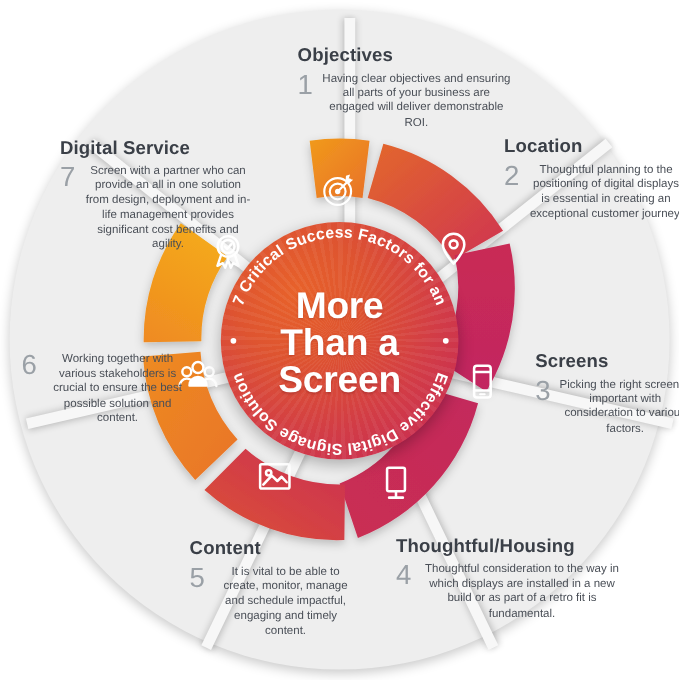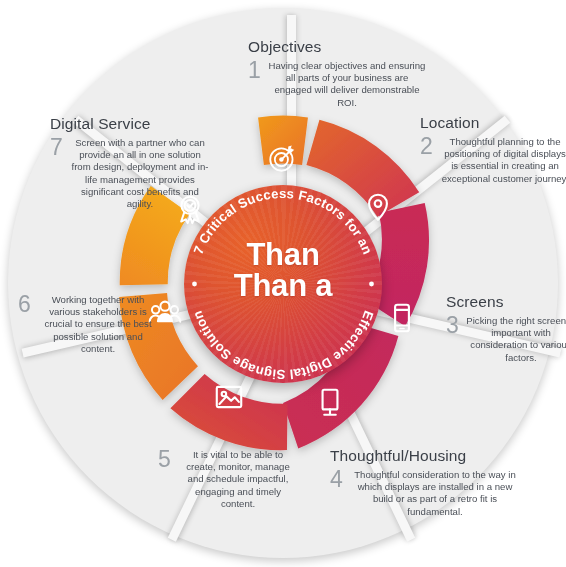--- a/index.html
+++ b/index.html
@@ -142,21 +142,21 @@
     flex: 0 0 20px;
   }
   .factor .fbody {
     color: #4a4f57;
     font-size: 9.6px;
     line-height: 12.2px;
     flex: 1 1 auto;
   }
 
   
-  .align-left  .ftitle { text-align: left; }
+  .align-left  .ftitle { text-align: left; font-weight: bold; }
   .align-left  .frow   { flex-direction: row; }
   .align-left  .fbody  { text-align: center; }
 
   
   #f1 { left: 248px; top: 38px;  width: 178px; }
   #f2 { left: 420px; top: 114px; width: 150px; }
   #f3 { left: 446px; top: 293px; width: 130px; }
   #f4 { left: 330px; top: 447px; width: 190px; }
   #f5 { left: 158px; top: 449px; width: 140px; }
   #f6 { left: 18px;  top: 294px; width: 140px; }
@@ -289,22 +289,23 @@
       <circle cx="16" cy="12.6" r="5.1"></circle>
       <path d="M13.5 12.6 L15.3 14.5 L18.7 10.8"></path>
       <path d="M10.6 19.2 L7.7 27.8 L12 25.7 L13.8 29.3 L16.3 22.4"></path>
       <path d="M21.4 19.2 L24.3 27.8 L20 25.7 L18.2 29.3 L15.7 22.4"></path>
     </svg>
   </div>
 
   <div id="center-circle">
     <div id="center-rays"></div>
     <div id="center-title">
-      <div>Than</div>
+      <div>More</div>
       <div>Than a</div>
+      <div>Screen</div>
     </div>
   </div>
 
   <svg id="curved-svg" viewBox="0 0 210 210">
     <defs>
       <path id="arcTop" d="M 19 105 A 86 86 0 0 1 191 105" fill="none"></path>
       <path id="arcBottom" d="M 191 105 A 86 86 0 0 1 19 105" fill="none"></path>
     </defs>
     <text class="curved-text">
       <textPath href="#arcTop" startOffset="50%" text-anchor="middle" id="arc-top-path">7 Critical Success Factors for an</textPath>
@@ -342,20 +343,21 @@
 
   <div class="factor align-left" id="f4">
     <div class="ftitle">Thoughtful/Housing</div>
     <div class="frow">
       <div class="fnum">4</div>
       <div class="fbody">Thoughtful consideration to the way in which displays are installed in a new build or as part of a retro fit is fundamental.</div>
     </div>
   </div>
 
   <div class="factor align-left" id="f5">
+    <div class="ftitle">Content</div>
     <div class="frow">
       <div class="fnum">5</div>
       <div class="fbody">It is vital to be able to create, monitor, manage and schedule impactful, engaging and timely content.</div>
     </div>
   </div>
 
   <div class="factor align-left" id="f6">
     <div class="frow">
       <div class="fnum">6</div>
       <div class="fbody">Working together with various stakeholders is crucial to ensure the best possible solution and content.</div>

